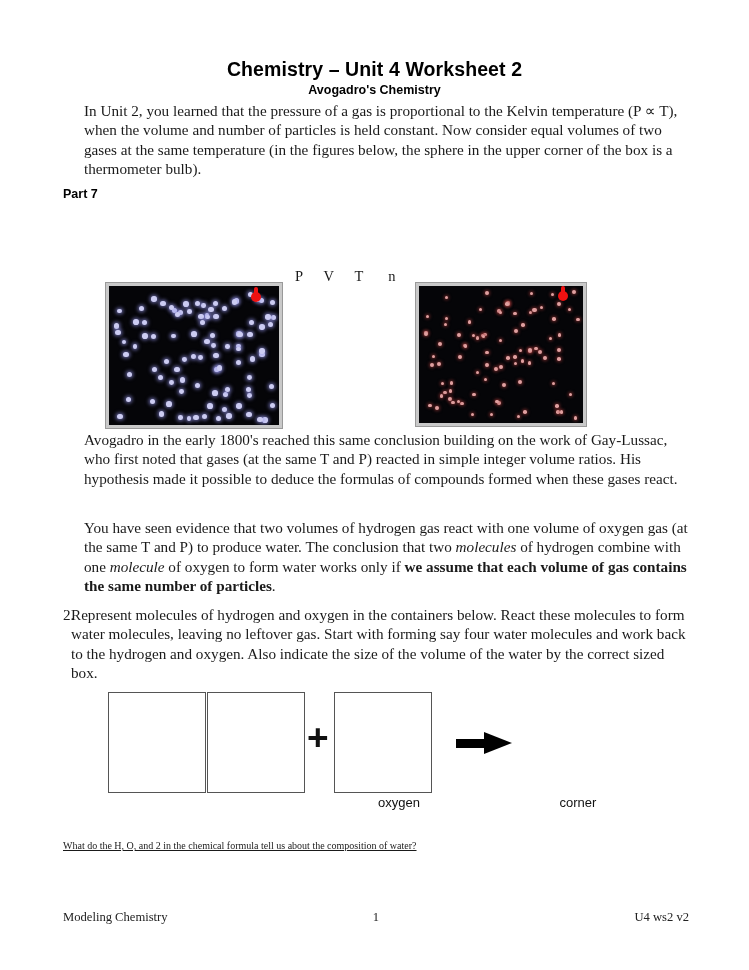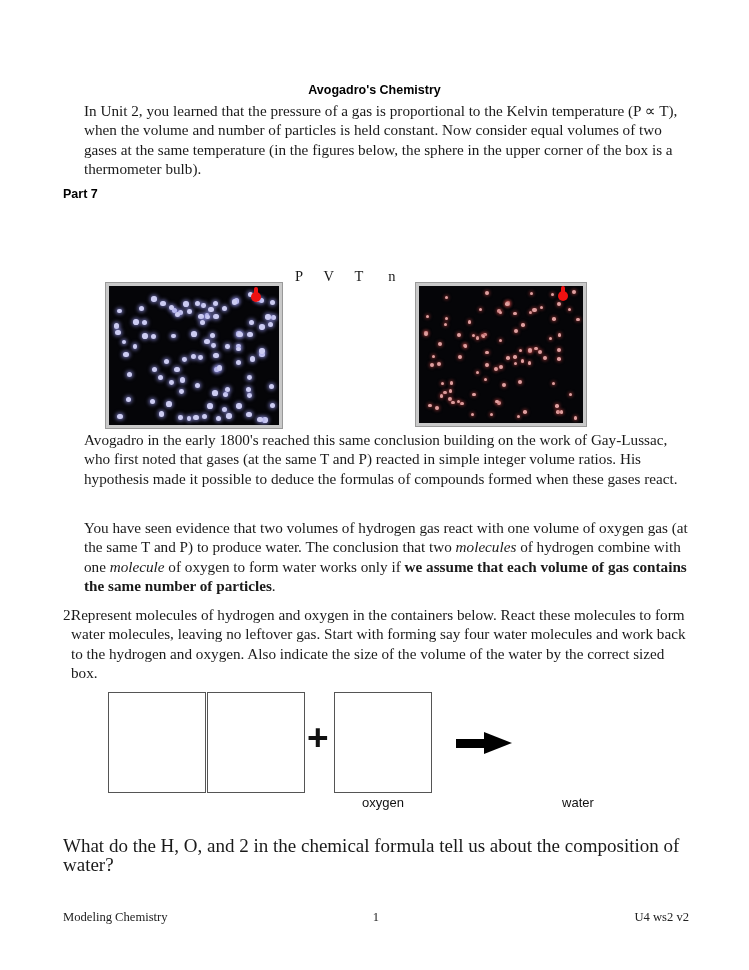--- a/index.html
+++ b/index.html
@@ -217,31 +217,32 @@
 
   .rxn-label {
     position: absolute;
     top: 103px;
     font-family: "Liberation Sans", sans-serif;
     font-size: 13px;
     color: #111;
     text-align: center;
   }
   .rxn-label.hyd   { left: 108px; width: 197px; }
-  .rxn-label.oxy   { left: 334px; width: 98px;  }
+  .rxn-label.oxy   { left: 350px; width: 98px;  }
   .rxn-label.wat   { left: 508px; width: 140px; }
 
   
   .closing-q {
     position: absolute;
     top: 836px;
     left: 63px;
     width: 630px;
-    font-size: 19px;
-    line-height: 19.4px;
+    font-size: 10px;
+    line-height: 19.4px;
+    text-decoration: underline;
   }
 
   
   .footer {
     position: absolute;
     top: 910px;
     left: 63px;
     width: 626px;
     font-size: 12.6px;
     color: #222;
@@ -251,20 +252,21 @@
   .footer .right  { position: absolute; right: 0; }
 
   em.it { font-style: italic; }
   strong.bd { font-weight: bold; }
 </style>
 </head>
 <body>
 
 <div class="page">
 
+  <div class="doc-title">Chemistry – Unit 4 Worksheet 2</div>
   <div class="doc-subtitle">Avogadro's Chemistry</div>
 
   <div class="intro-para">In Unit 2, you learned that the pressure of a gas is proportional to the Kelvin temperature (P ∝ T), when the volume and number of particles is held constant.  Now consider equal volumes of two gases at the same temperature (in the figures below, the sphere in the upper corner of the box is a thermometer bulb).</div>
 
   <div class="part-label">Part 7</div>
 
   <div class="pvtn-row">P     V     T      n</div>
 
   <div class="gas-box left">
     <div class="bulb" style="left:142px; top:6px;"></div>
@@ -470,21 +472,21 @@
   <div class="rxn">
     <div class="rbox h1"></div>
     <div class="rbox h2"></div>
     <div class="plus-sign">+</div>
     <div class="rbox o1"></div>
     <div class="arrow">
       <div class="shaft"></div>
       <div class="head"></div>
     </div>
     <div class="rxn-label oxy">oxygen</div>
-    <div class="rxn-label wat">water</div>
+    <div class="rxn-label wat">corner</div>
   </div>
 
   <div class="closing-q">What do the H, O, and 2 in the chemical formula tell us about the composition of water?</div>
 
   <div class="footer">
     <span class="left">Modeling Chemistry</span>
     <span class="center">1</span>
     <span class="right">U4 ws2 v2</span>
   </div>
 

